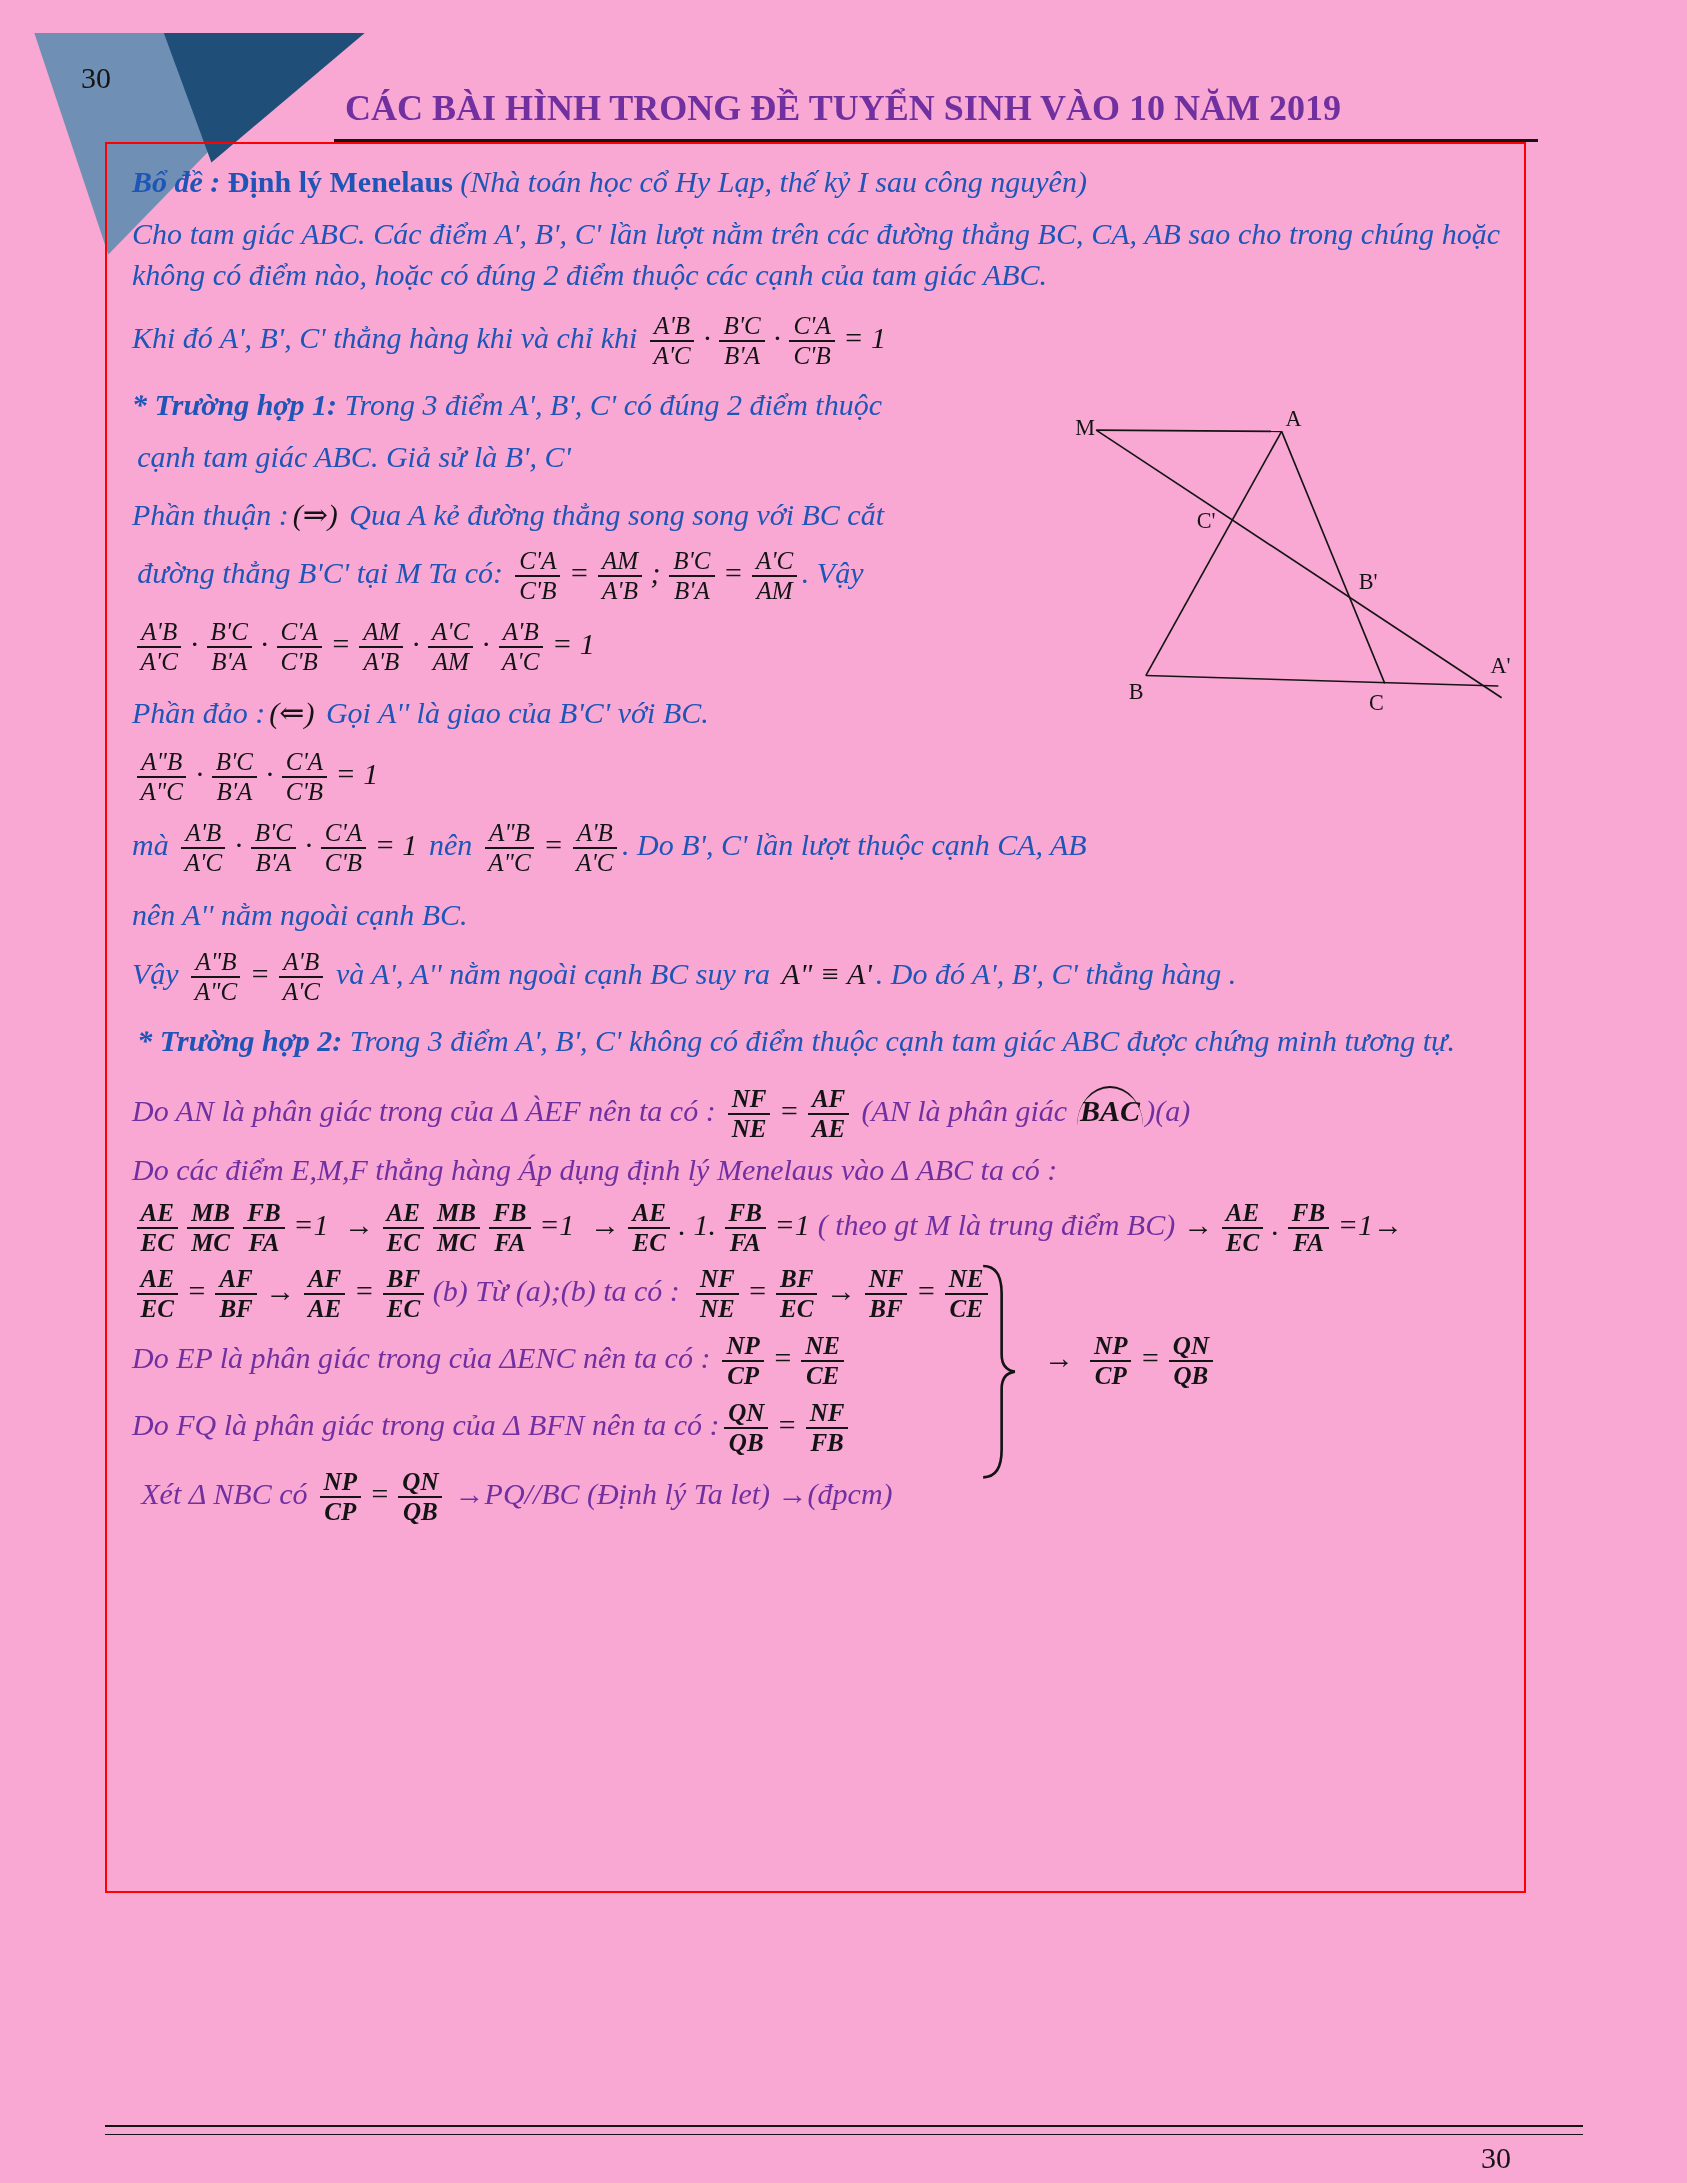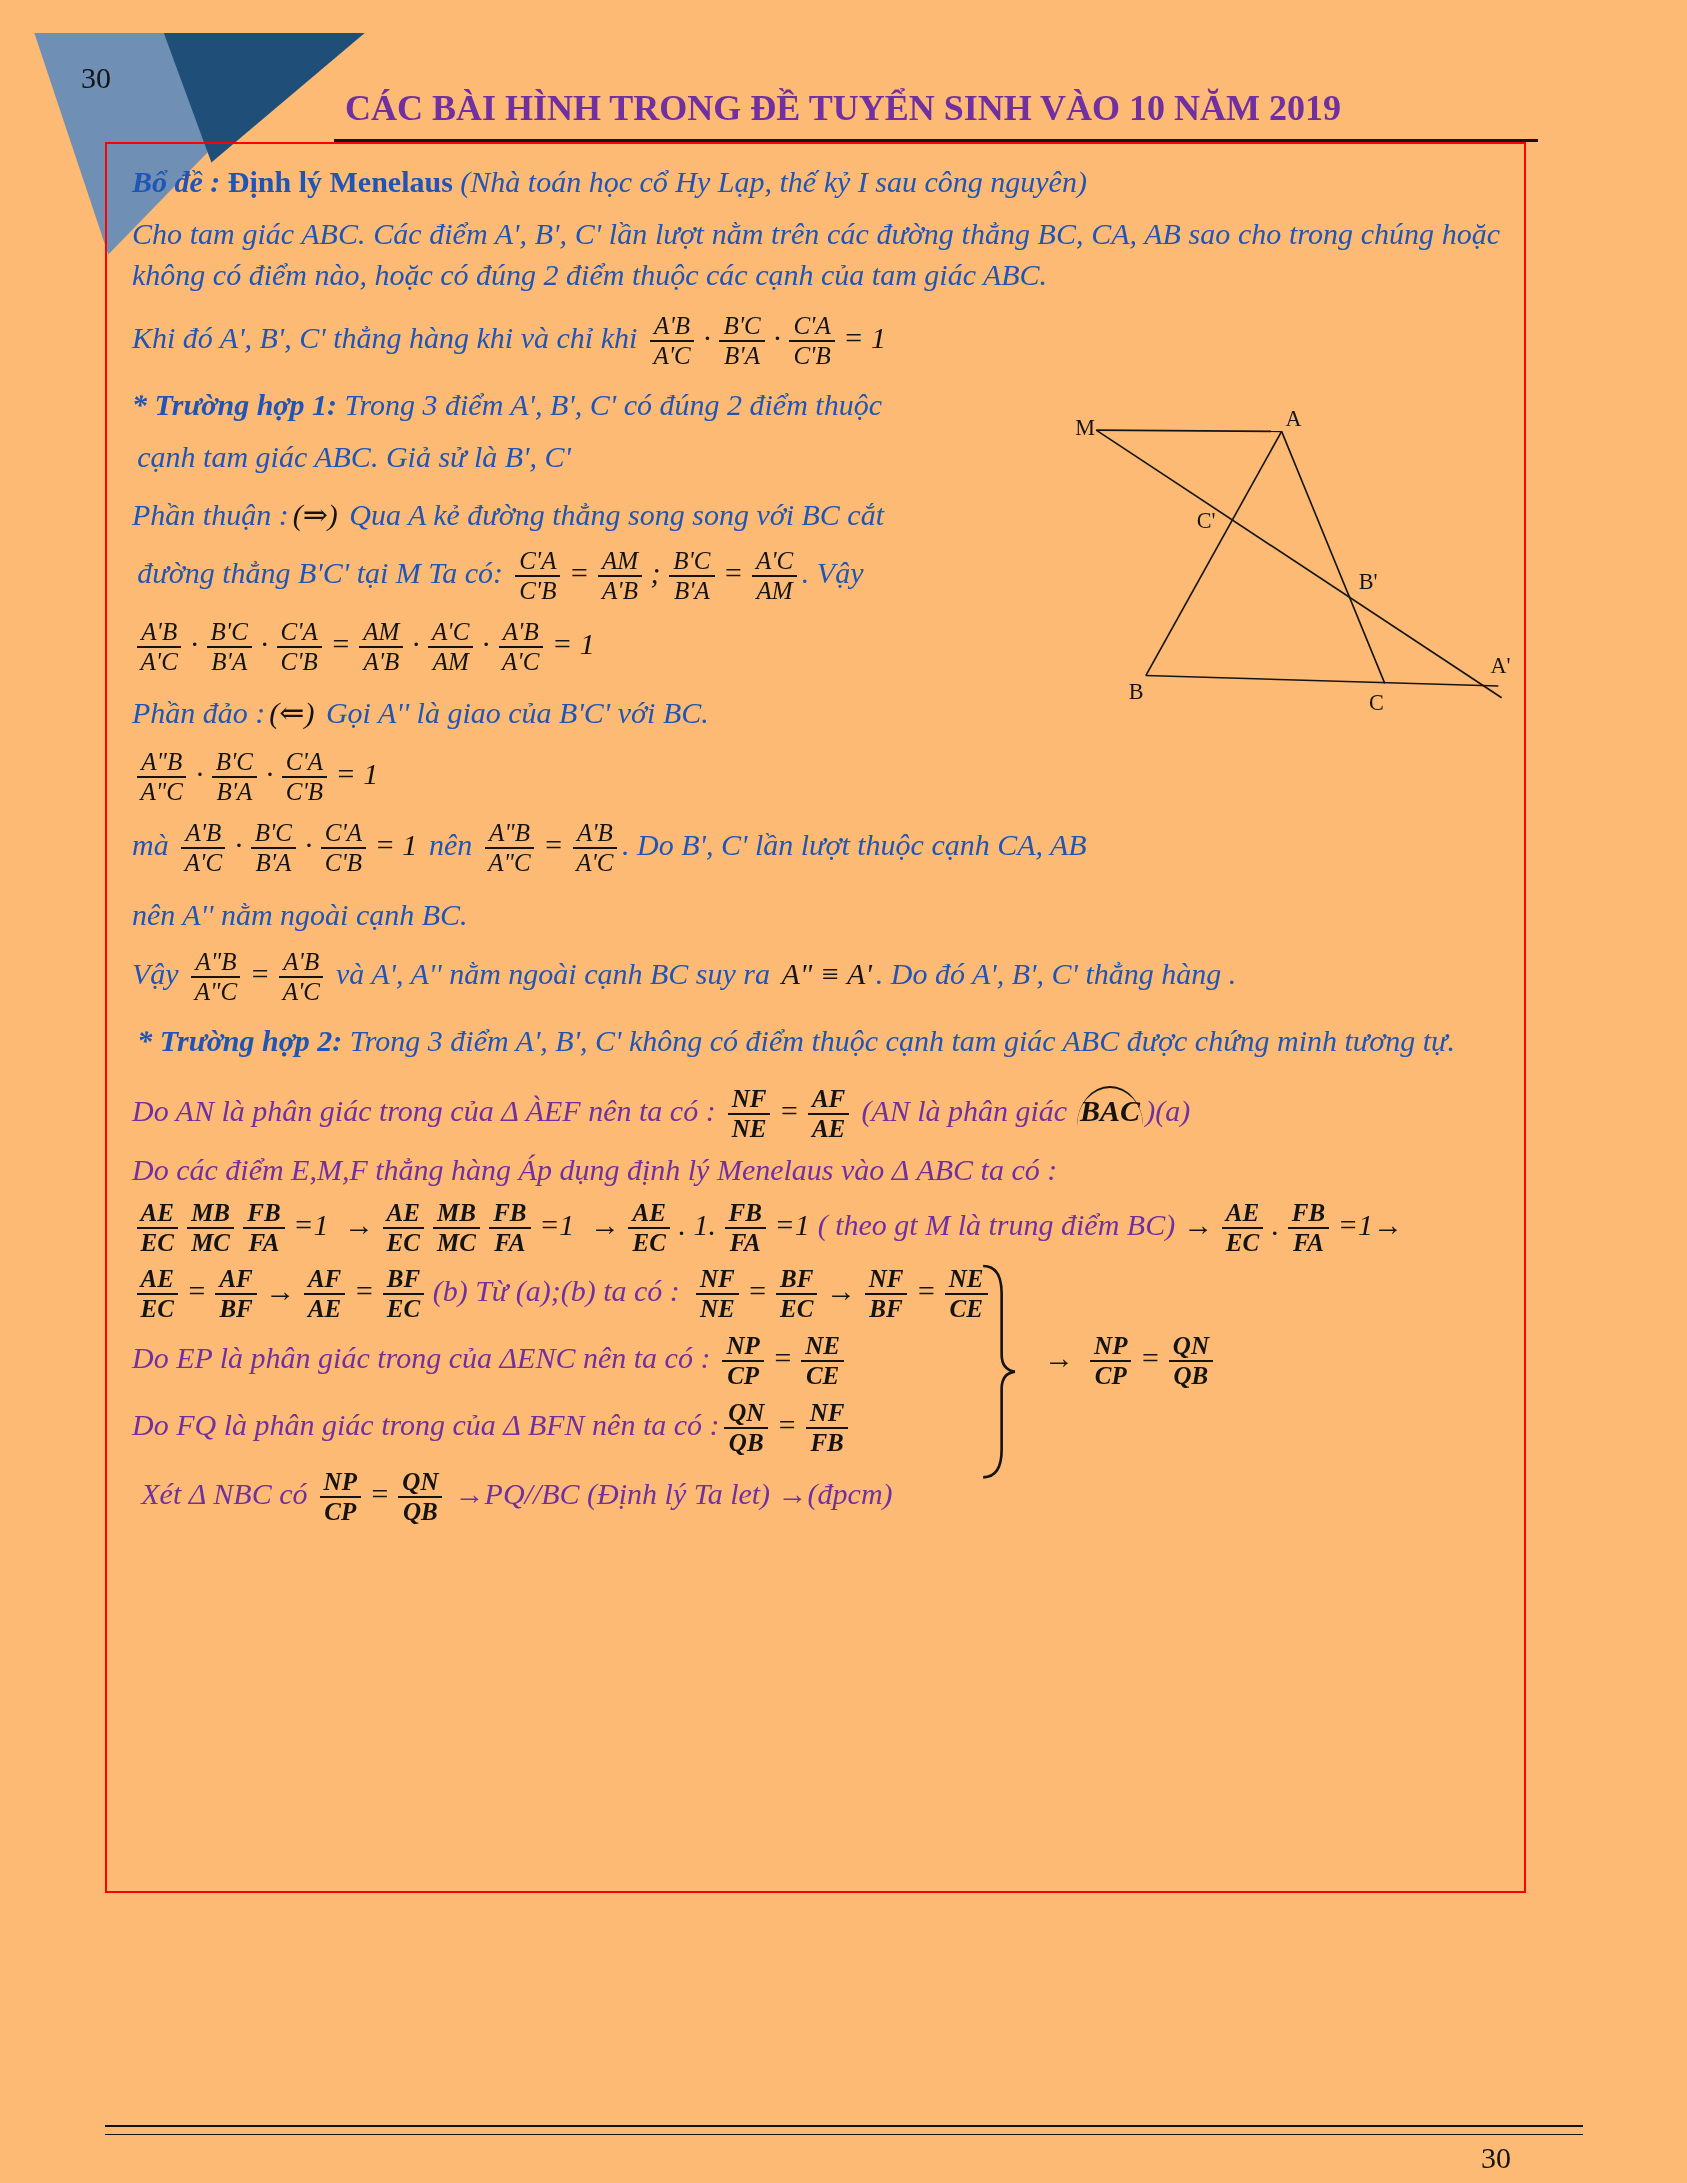--- a/index.html
+++ b/index.html
@@ -2,21 +2,21 @@
 <html style="--blue: #1e55b7; --purple: #7030a0; --red: #ff0000; --ink: #141414; --steel: #6f90b4; --navy: #1f4e79;font-size:10.6px"><head>
 <meta charset="utf-8">
 <style>
   * { box-sizing: border-box; margin: 0; padding: 0; }
   html, body { background: #ffffff; }
   body {
     width: 1687px; height: 2183px;
     position: relative; overflow: hidden;
     font-family: "Liberation Serif", "DejaVu Serif", serif;
   }
-  .page { position: absolute; inset: 0; background: #fdba74; }
+  .page { position: absolute; inset: 0; background: #f9a8d4; }
 
   
   .corner { position: absolute; left: 34px; top: 33px; }
   .corner-num { position: absolute; left: 81px; top: 61px; font-size: 30px; color: var(--ink); z-index: 2; }
   .header-title {
     position: absolute; left: 79px; top: 87px; width: 1528px;
     text-align: center; font-weight: bold; font-size: 36px; color: var(--purple);
   }
   .header-rule { position: absolute; left: 334px; top: 139px; width: 1204px; height: 2.6px; background: var(--ink); }
 

